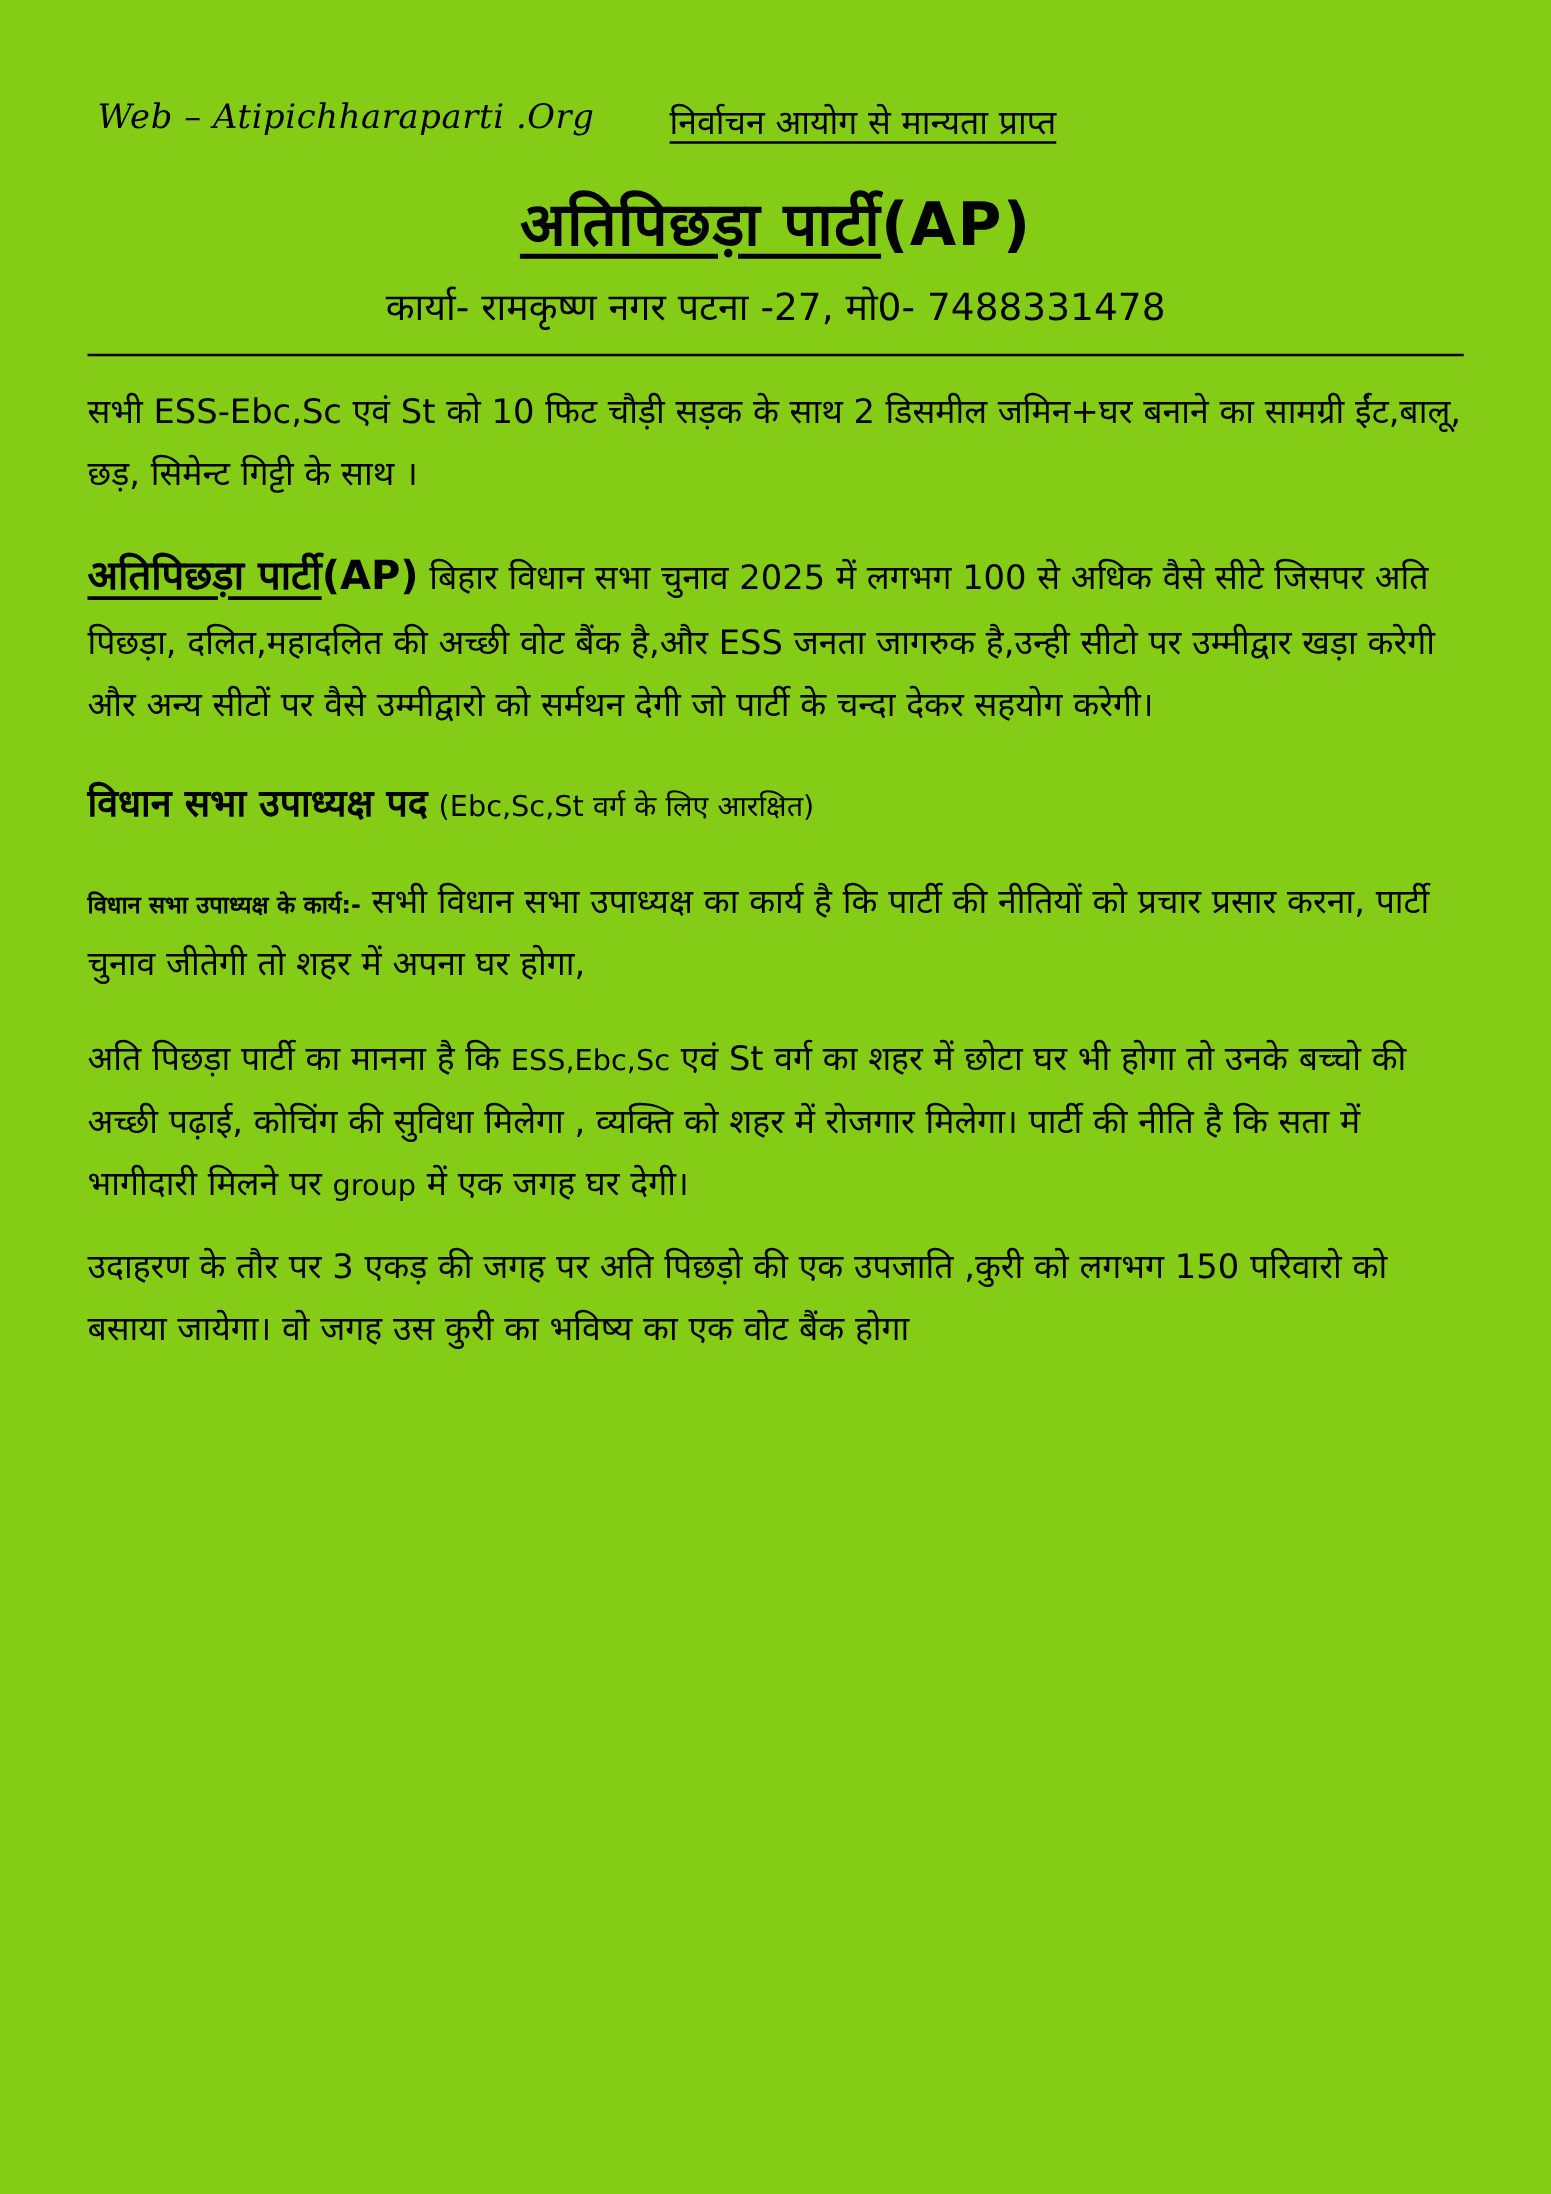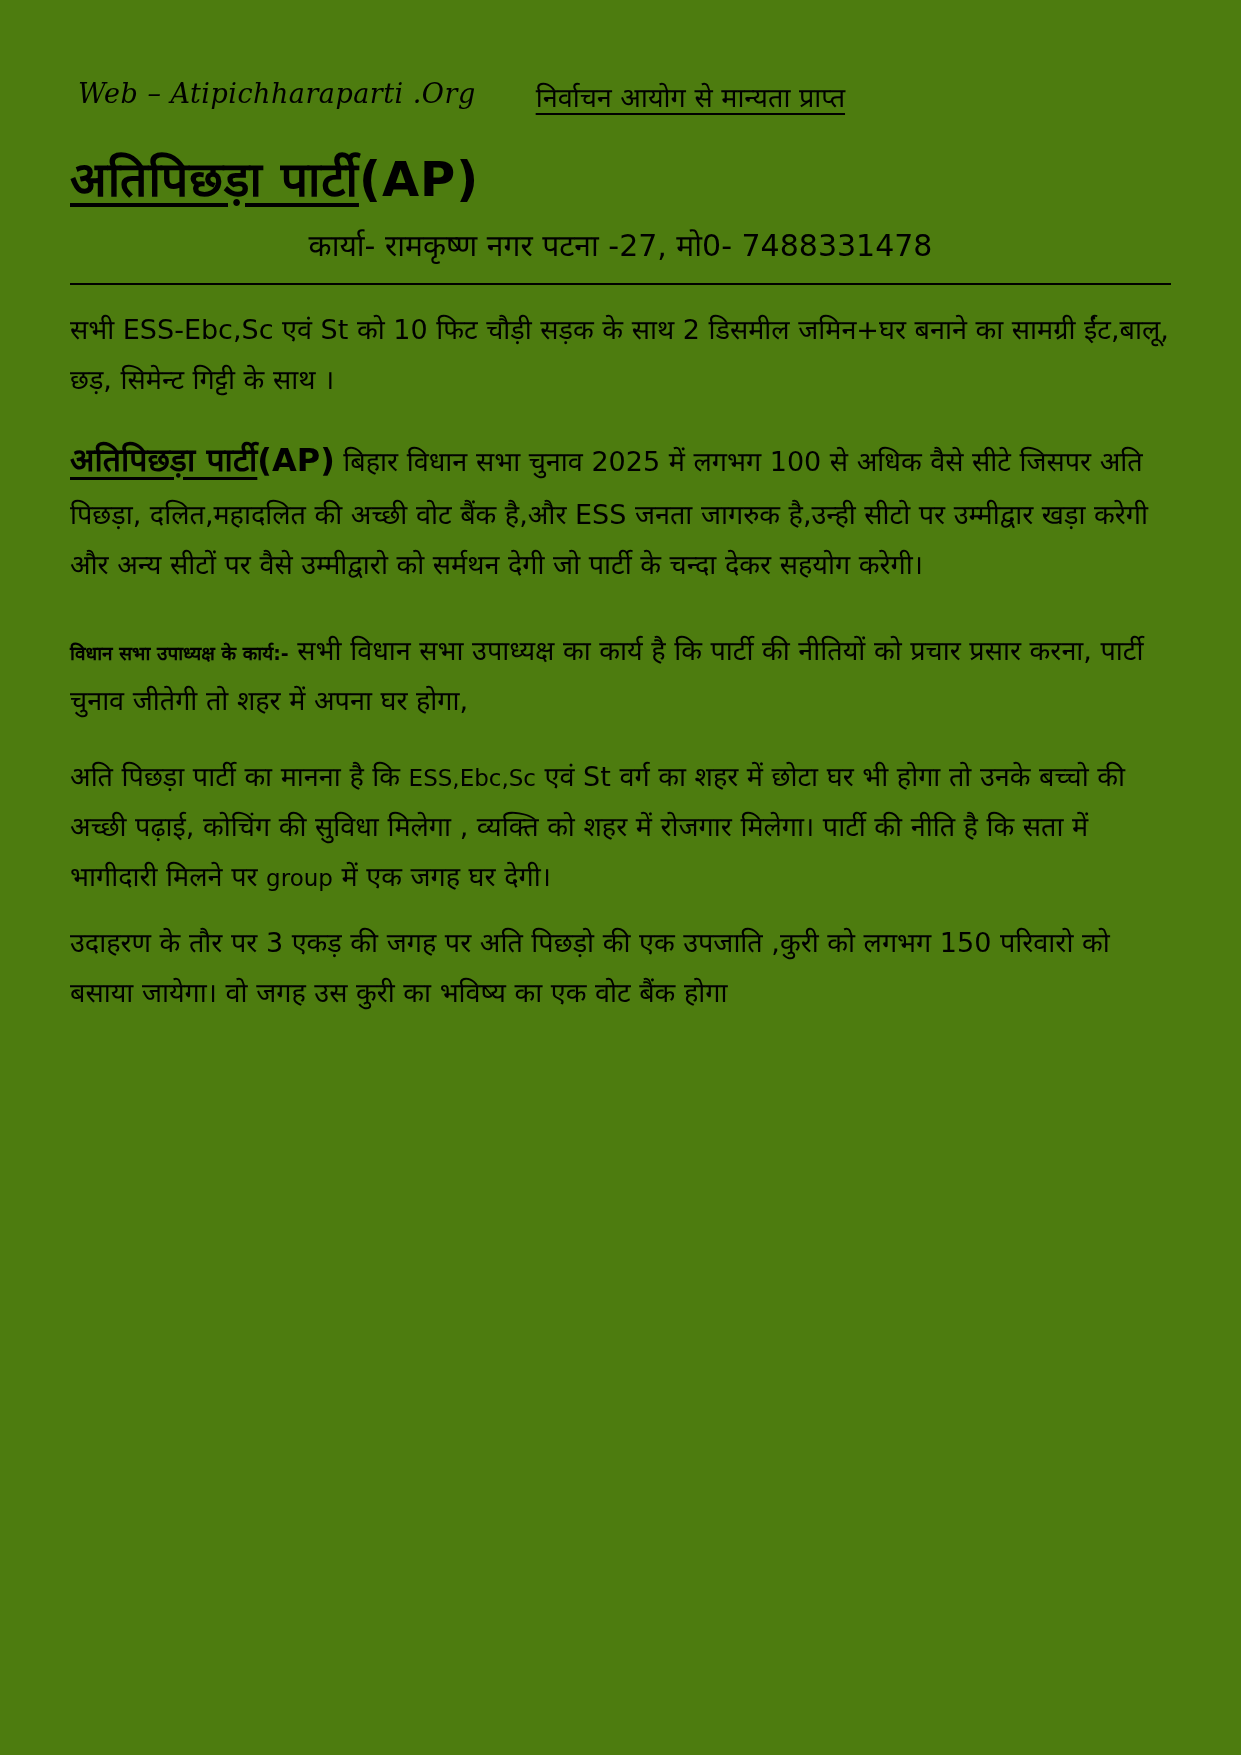--- a/index.html
+++ b/index.html
@@ -9,21 +9,21 @@
   }
   body {
     font-family: "Liberation Sans", sans-serif;
     color: #000000;
   }
   .page {
     width: 1241px;
     min-height: 1755px;
     box-sizing: border-box;
     padding: 60px 70px 40px 70px;
-    background: #4d7c0f;
+    background: #84cc16;
     position: relative;
   }
 
   
   .header-row {
     display: flex;
     align-items: flex-start;
     justify-content: flex-start;
     gap: 60px;
     margin-top: 18px;
@@ -37,20 +37,21 @@
     padding-left: 8px;
   }
   .recognition {
     font-family: "DejaVu Sans", sans-serif;
     font-size: 27px;
     text-decoration: underline;
     text-underline-offset: 6px;
     white-space: nowrap;
   }
   .party-title {
+    text-align: center;
     margin-top: 30px;
     font-family: "DejaVu Sans", sans-serif;
     font-weight: bold;
     font-size: 48px;
     letter-spacing: 1px;
   }
   .party-title .main {
     text-decoration: underline;
     text-underline-offset: 7px;
   }
@@ -126,20 +127,24 @@
     <p class="para">सभी ESS-Ebc,Sc एवं St  को 10 फिट चौड़ी सड़क के साथ 2 डिसमील जमिन+घर बनाने का सामग्री ईंट,बालू, छड़, सिमेन्ट गिट्टी के साथ ।</p>
 
     <div class="spacer-sm"></div>
 
     <p class="para">
       <span class="head-underline">अतिपिछड़ा पार्टी</span><span class="big-head">(AP)</span><span> बिहार विधान सभा चुनाव 2025 में लगभग 100 से अधिक वैसे सीटे जिसपर अति पिछड़ा, दलित,महादलित की अच्छी वोट बैंक है,और ESS जनता जागरुक है,उन्ही सीटो पर उम्मीद्वार खड़ा करेगी और अन्य सीटों पर वैसे उम्मीद्वारो को सर्मथन देगी जो पार्टी के चन्दा देकर सहयोग करेगी।</span>
     </p>
 
     <div class="spacer-sm"></div>
 
+    <p class="para">
+      <span class="b" style="font-size:30px;">विधान सभा उपाध्यक्ष पद</span>
+      <span class="small">(Ebc,Sc,St वर्ग के लिए आरक्षित)</span>
+    </p>
 
     <div class="spacer-sm"></div>
 
     <p class="para">
       <span class="b" style="font-size:19px;">विधान सभा उपाध्यक्ष के कार्य:-</span><span> सभी विधान सभा उपाध्यक्ष का कार्य है कि पार्टी की नीतियों को प्रचार प्रसार करना, पार्टी चुनाव जीतेगी तो शहर में अपना घर होगा,</span>
     </p>
 
     <div class="spacer-sm"></div>
 
     <p class="para">

